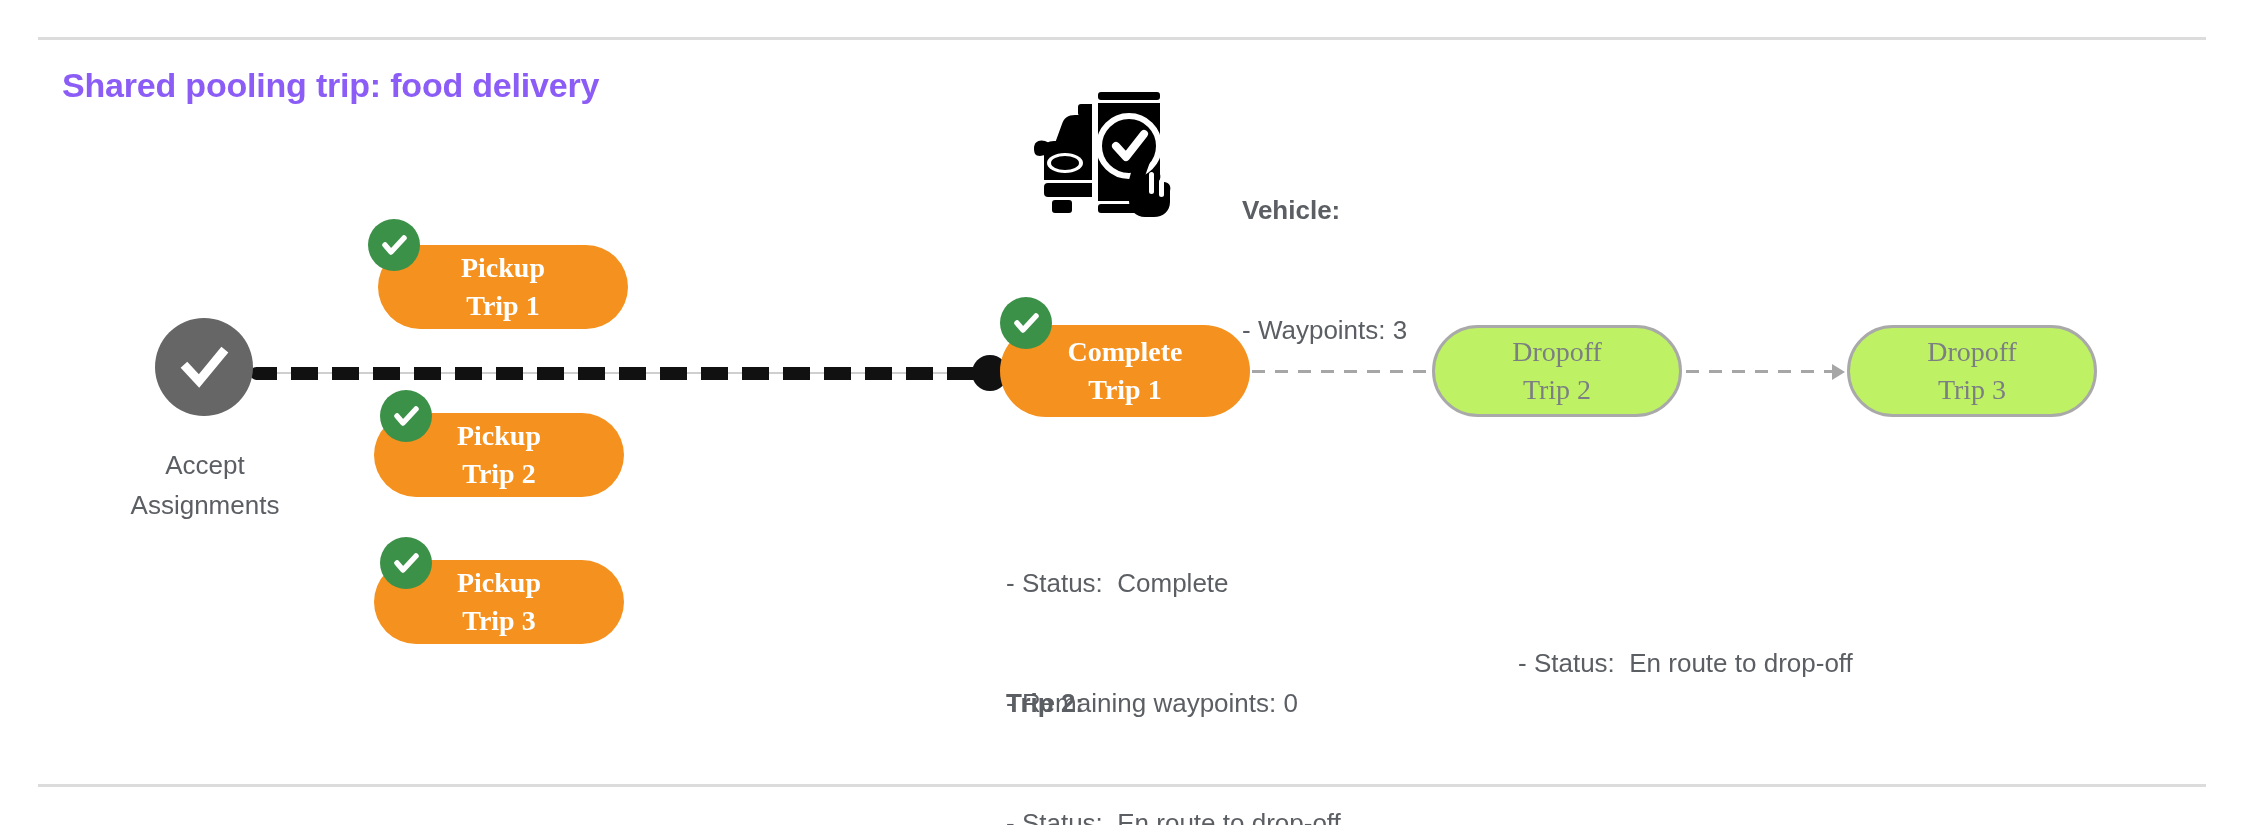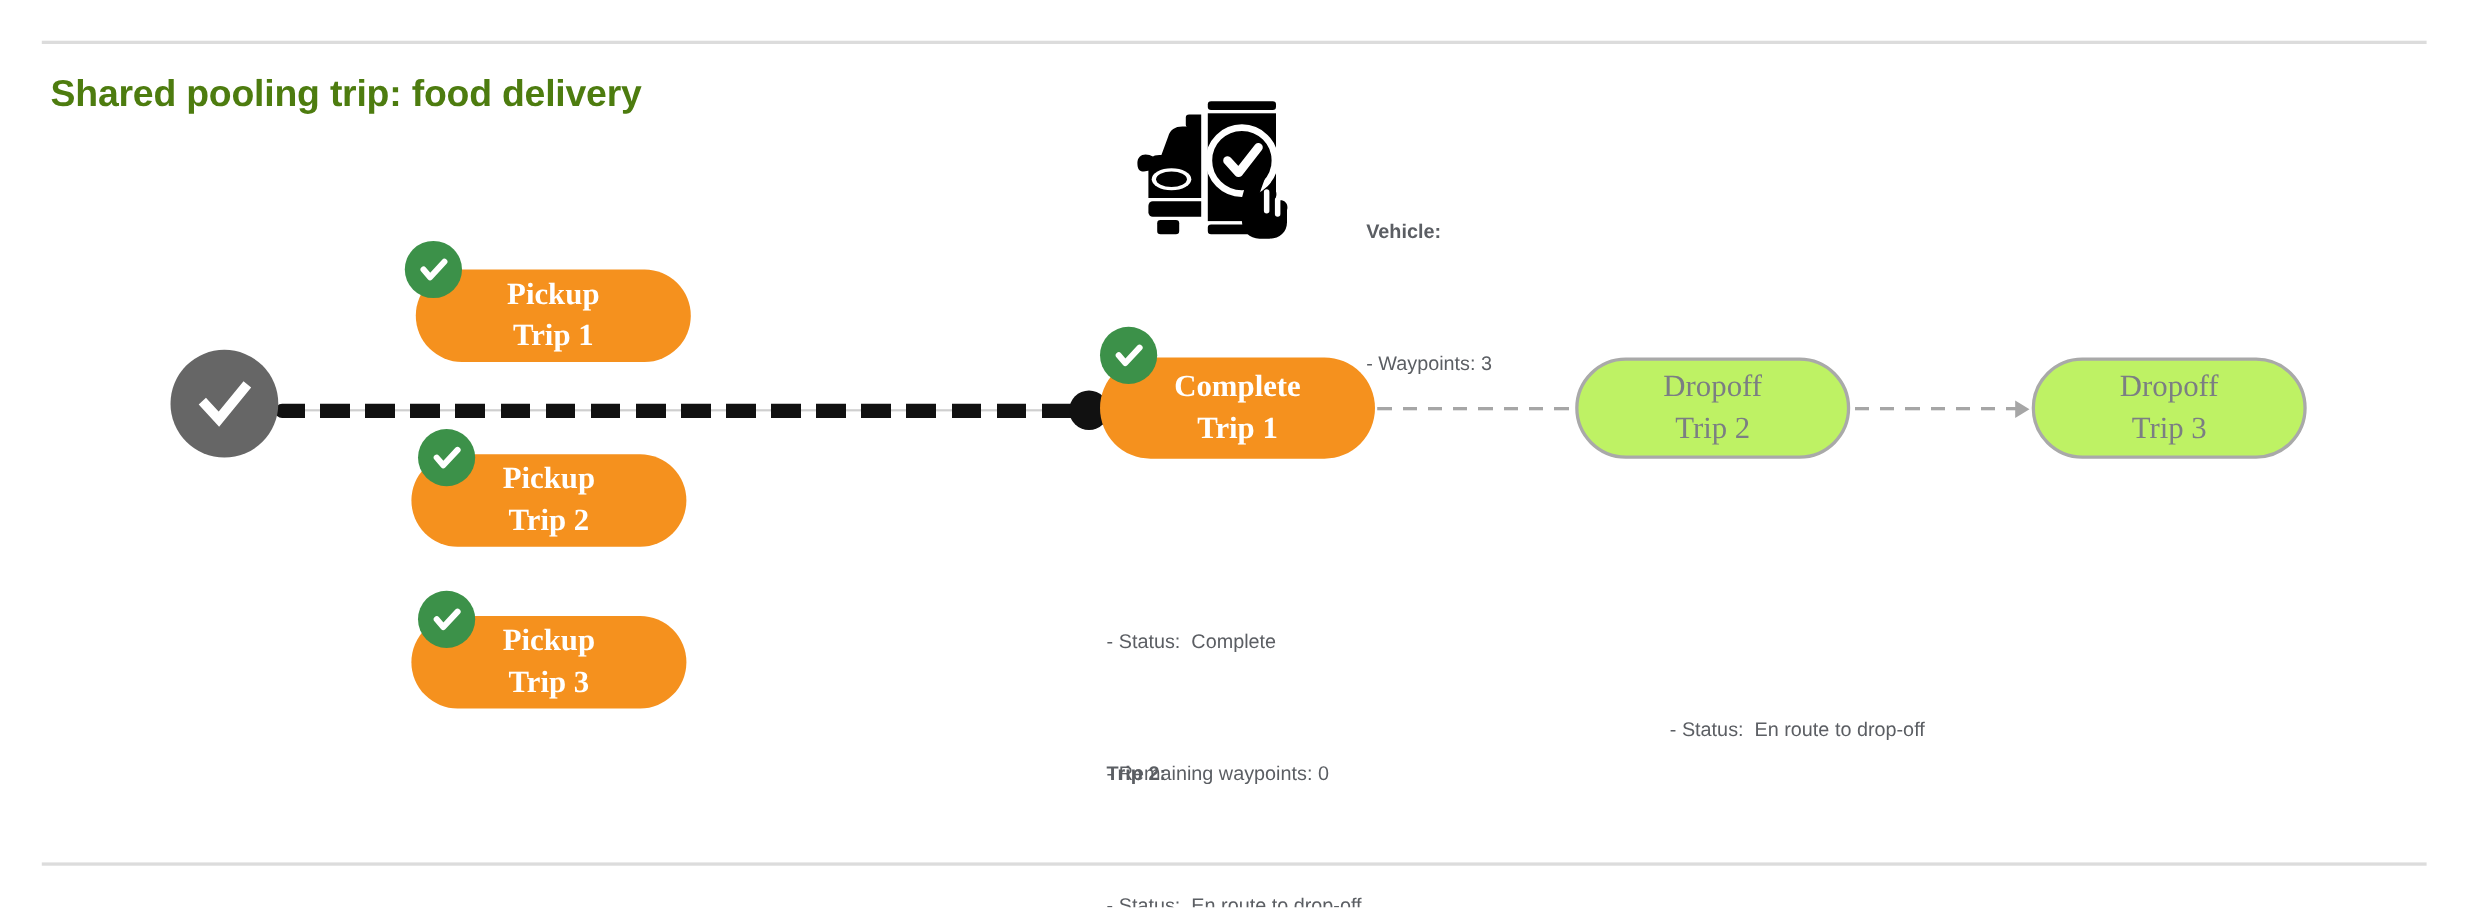--- a/index.html
+++ b/index.html
@@ -26,25 +26,25 @@
     width: 2168px;
     height: 3px;
     background: #dcdcdc;
   }
   .hrule.top  { top: 37px; }
   .hrule.bot  { top: 784px; }
 
   
   .page-title {
     position: absolute;
-    left: 46px;
+    left: 62px;
     top: 66px;
     font-size: 34px;
     font-weight: bold;
-    color: #4d7c0f;
+    color: #8b5cf6;
     letter-spacing: -0.2px;
     white-space: nowrap;
   }
 
   
   .thin-line {
     position: absolute;
     height: 2px;
     background: #cfcfcf;
   }
@@ -145,21 +145,21 @@
     display: flex;
     align-items: center;
     justify-content: center;
     z-index: 5;
   }
 
   
   .annot {
     position: absolute;
     color: #5b5e63;
-    font-size: 18px;
+    font-size: 26px;
     line-height: 40px;
     white-space: pre;
   }
   .annot .hdr { font-weight: bold; }
 
   
   .vehicle-icon {
     position: absolute;
     left: 1032px;
     top: 84px;
@@ -221,20 +221,24 @@
   <div class="dash-black" style="left:250px; top:367px; width:740px;"></div>
   <div class="black-dot" style="left:972px; top:355px;"></div>
 
   <div class="accept-node">
     <div class="accept-circle">
       <svg width="62" height="62" viewBox="0 0 62 62" aria-hidden="true">
         <path d="M14,32 L26,45 L49,17" fill="none" stroke="#ffffff" stroke-width="9" stroke-linecap="square" stroke-linejoin="miter"></path>
       </svg>
     </div>
   </div>
+  <div class="accept-label">
+    <div>Accept</div>
+    <div>Assignments</div>
+  </div>
 
   <div class="check-badge" style="left:368px; top:219px;">
     <svg width="34" height="34" viewBox="0 0 34 34" aria-hidden="true">
       <path d="M8,17 L14,24 L27,10" fill="none" stroke="#ffffff" stroke-width="5.5" stroke-linecap="round" stroke-linejoin="round"></path>
     </svg>
   </div>
   <div class="pill filled" style="left:378px; top:245px; width:250px; height:84px;">
     <div class="l1">Pickup</div>
     <div class="l2">Trip 1</div>
   </div>

